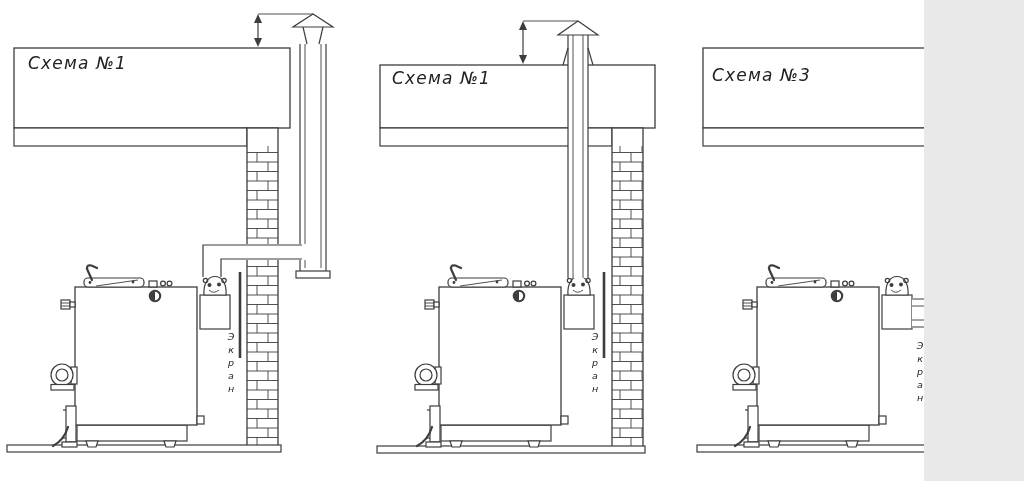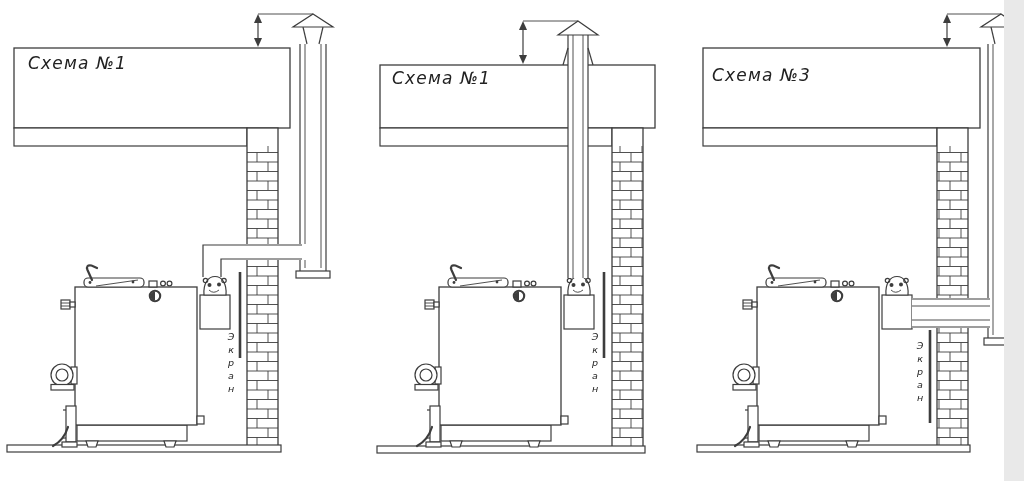--- a/index.html
+++ b/index.html
@@ -2,21 +2,21 @@
 <html style="--bg: #ffffff; --line: #3d3d3d; --ink: #222222;"><head>
 <meta charset="utf-8">
 <style>
   :root{
     --bg:#ffffff;
     --line:#3d3d3d;
     --ink:#222222;
   }
   html,body{margin:0;padding:0;background:#e9e9e9;}
   .canvas{
-    position:relative;width:1004px;height:481px;background:var(--bg);
+    position:relative;width:924px;height:481px;background:var(--bg);
     overflow:hidden;font-family:"DejaVu Sans",sans-serif;
   }
   svg.diagram{position:absolute;left:0;top:0;}
   svg .ln{stroke:var(--line);fill:none;stroke-width:1.2;stroke-linecap:butt;}
   svg .b13{stroke-width:1.3;}
   svg .thin{stroke-width:0.9;}
   svg .thick{stroke-width:2.6;}
   svg .tube{stroke-width:2.2;stroke-linecap:round;}
   svg .wfill{fill:#ffffff;}
   svg .ink{fill:var(--line);stroke:none;}

